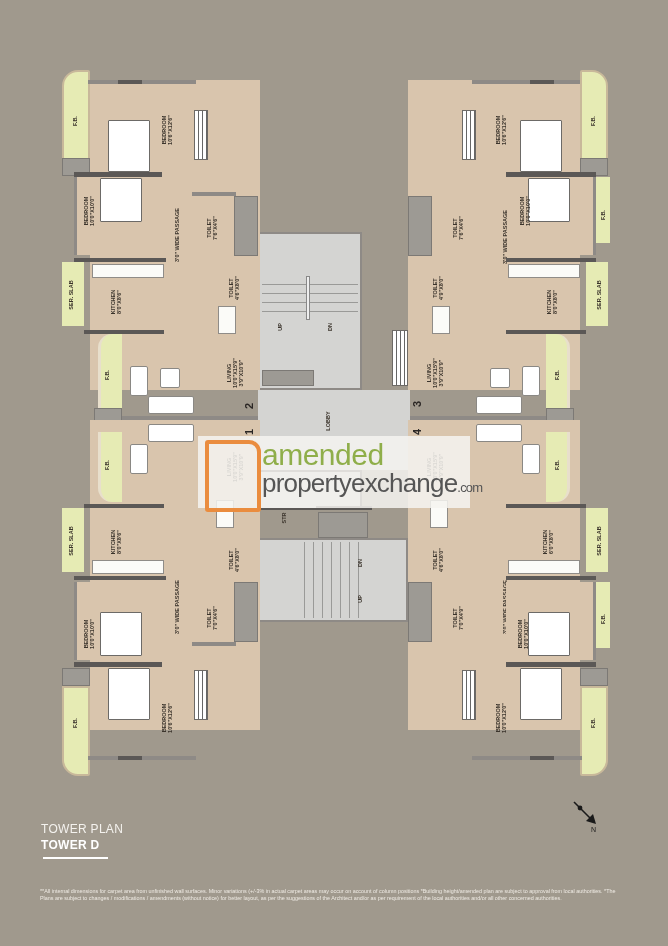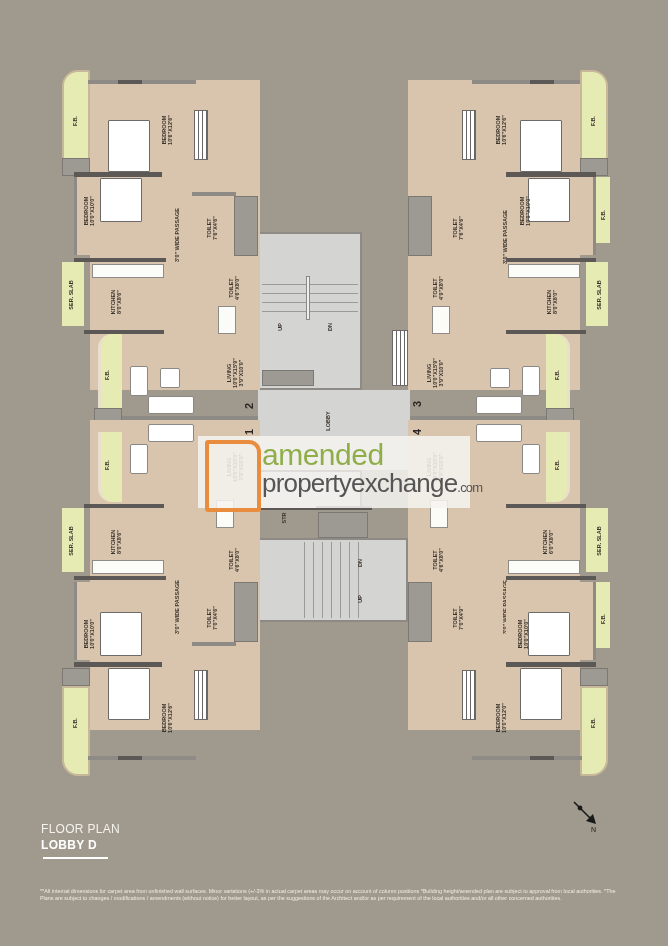--- a/index.html
+++ b/index.html
@@ -230,17 +230,17 @@
 
 <div class="abs" style="left:572px;top:800px;width:30px;height:30px;">
   <svg width="30" height="30" viewBox="0 0 30 30">
     <line x1="2" y1="2" x2="20" y2="20" stroke="#1a1a1a" stroke-width="1.6"></line>
     <circle cx="8" cy="8" r="2.4" fill="#1a1a1a"></circle>
     <polygon points="24,24 14,21 21,14" fill="#1a1a1a"></polygon>
   </svg>
 </div>
 <div class="abs" style="left:591px;top:826px;font-size:7px;color:#1a1a1a;">N</div>
 
-<div class="title1">FLOOR PLAN</div>
-<div class="title2">LOBBY D</div>
+<div class="title1">TOWER PLAN</div>
+<div class="title2">TOWER D</div>
 <div class="uline"></div>
 
 <div class="disc">**All internal dimensions for carpet area from unfinished wall surfaces. Minor variations (+/-3% in actual carpet areas may occur on account of column positions *Building height/amended plan are subject to approval from local authorities. *The Plans are subject to changes / modifications / amendments (without notice) for better layout, as per the suggestions of the Architect and/or as per requirement of the local authorities and/or all other concerned authorities.</div>
 
 </body></html>

